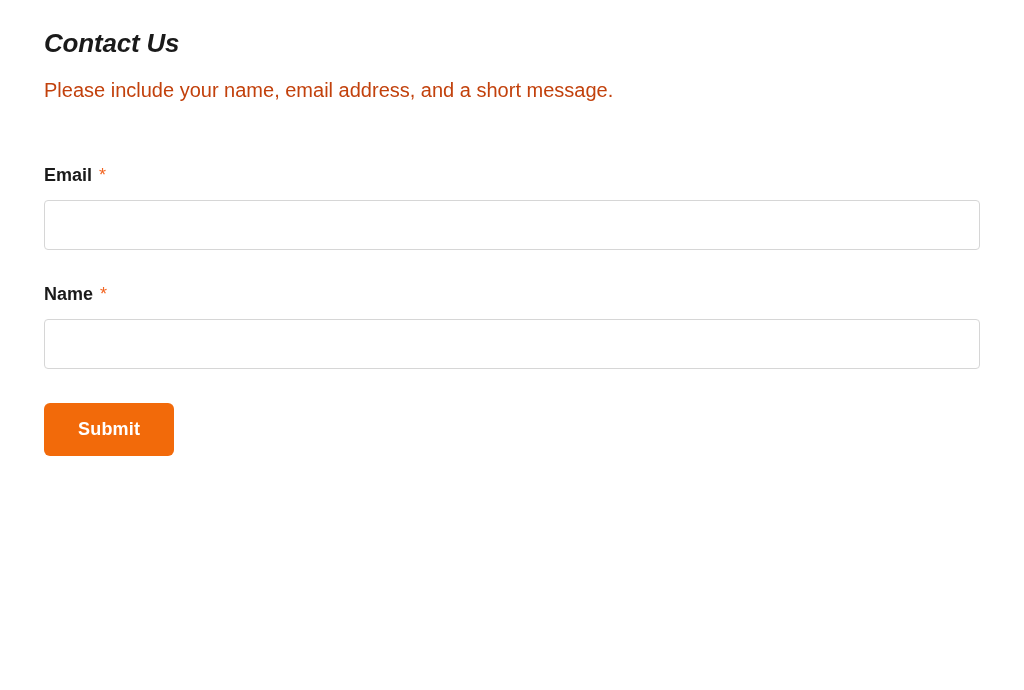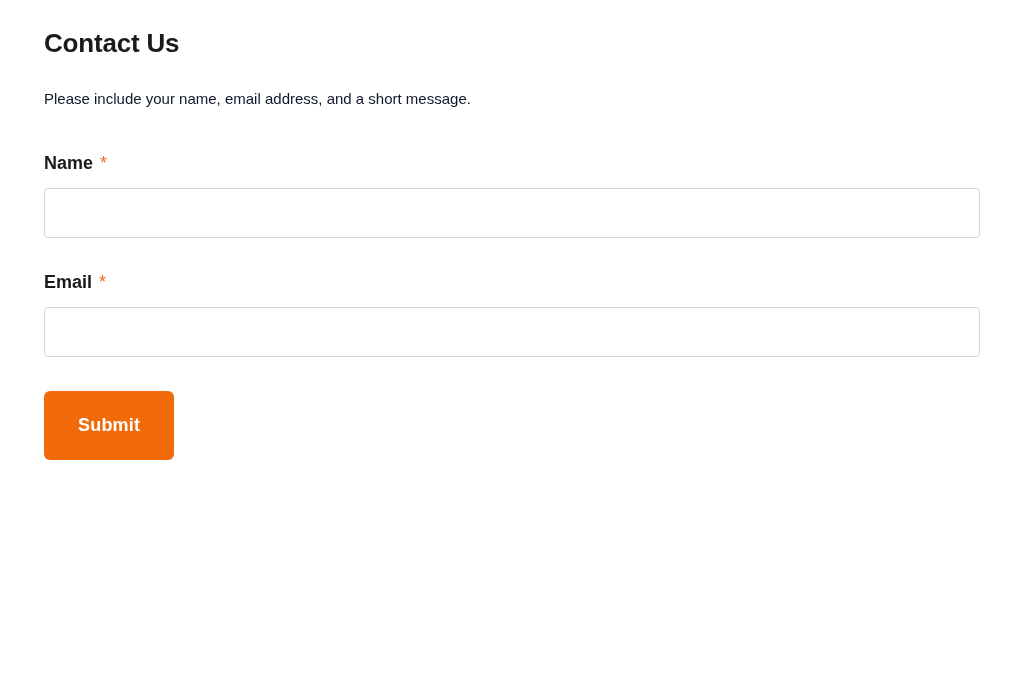--- a/index.html
+++ b/index.html
@@ -13,27 +13,28 @@
       padding: 28px 44px;
       color: #1a1a1a;
     }
     .form-container {
       max-width: 940px;
     }
     h2.page-title {
       font-size: 26px;
       font-weight: 700;
       color: #1a1a1a;
-      margin-bottom: 29px;
+      margin-bottom: 16px;
       letter-spacing: -0.2px;
+      font-style: italic;
     }
     p.intro {
-      font-size: 15px;
-      color: #0f172a;
-      margin-bottom: 42px;
+      font-size: 20px;
+      color: #c2410c;
+      margin-bottom: 60px;
       line-height: 1.5;
     }
     .field-group {
       margin-bottom: 34px;
     }
     .field-label {
       display: block;
       font-size: 18px;
       font-weight: 700;
       color: #1a1a1a;
@@ -64,48 +65,48 @@
       background: #fff;
       resize: both;
       outline: none;
       font-family: inherit;
     }
     button.submit-btn {
       background: #f26a0a;
       color: #ffffff;
       border: none;
       border-radius: 6px;
-      padding: 24px 34px;
+      padding: 16px 34px;
       font-size: 18px;
       font-weight: 700;
       cursor: pointer;
       letter-spacing: 0.2px;
     }
   </style>
 </head>
 <body>
 
 <div class="form-container">
 
   <h2 class="page-title">Contact Us</h2>
 
   <p class="intro">Please include your name, email address, and a short message.</p>
 
   <div class="field-group">
     <label class="field-label">
+      <span>Email</span>
+      <span class="required-mark">*</span>
+    </label>
+    <input type="email" class="text-input" value="" style="">
+  </div>
+
+  <div class="field-group">
+    <label class="field-label">
       <span>Name</span>
       <span class="required-mark">*</span>
     </label>
     <input type="text" class="text-input" value="" style="">
-  </div>
-
-  <div class="field-group">
-    <label class="field-label">
-      <span>Email</span>
-      <span class="required-mark">*</span>
-    </label>
-    <input type="email" class="text-input" value="" style="">
   </div>
 
 
   <button class="submit-btn">Submit</button>
 
 </div>
 
 </body></html>

